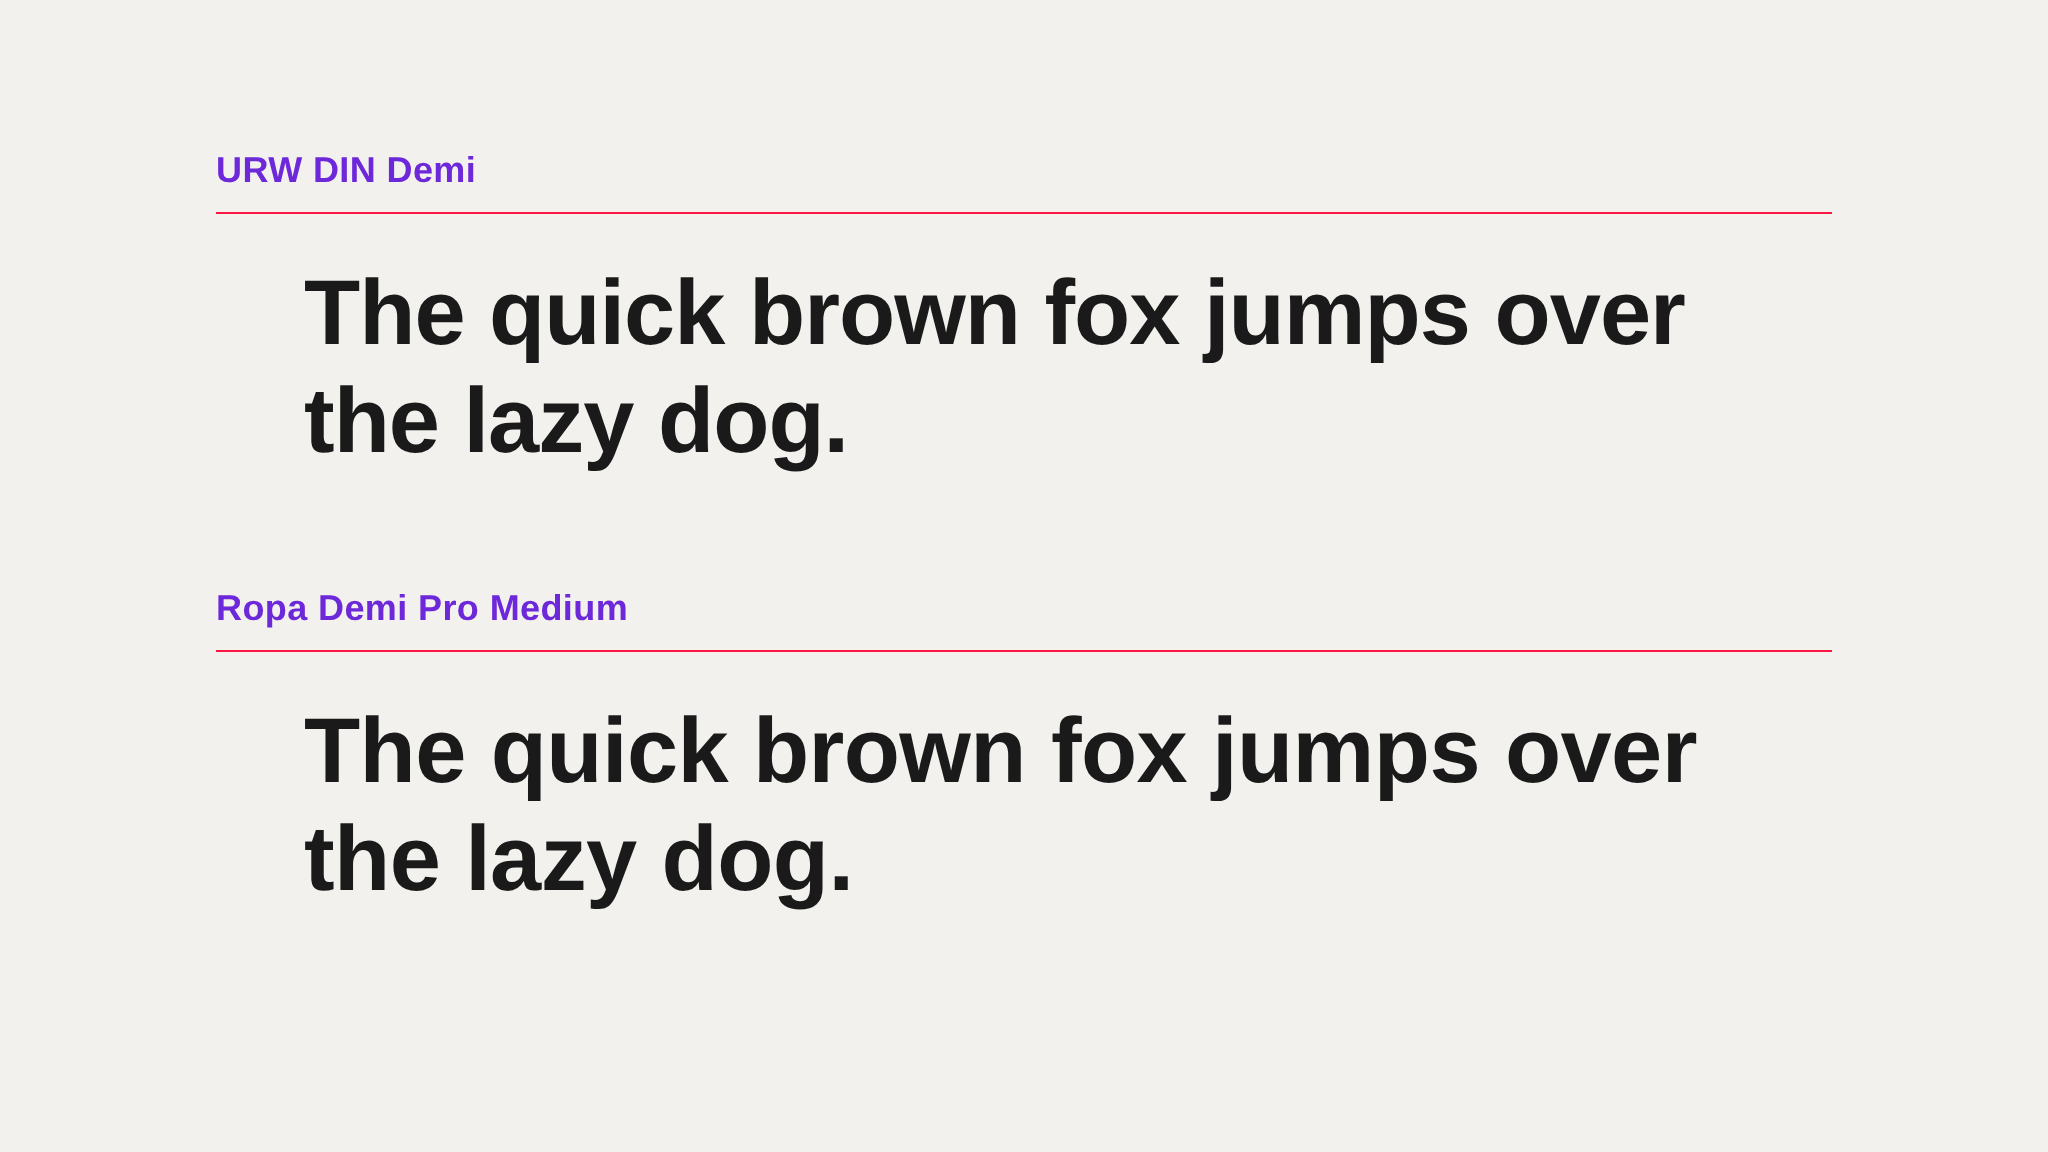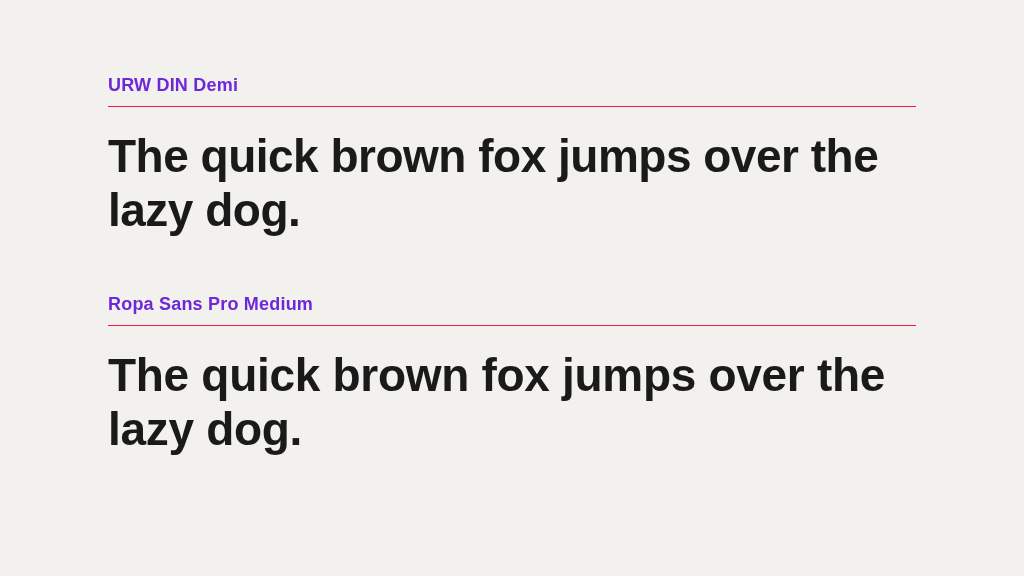--- a/index.html
+++ b/index.html
@@ -30,31 +30,32 @@
       height: 1px;
       background-color: #ff1744;
       margin-bottom: 22px;
     }
     .sample-text {
       font-size: 46px;
       font-weight: 600;
       line-height: 1.18;
       color: #1a1a1a;
       letter-spacing: -0.5px;
+      margin-left: 44px;
     }
     .sample-text.second {
       letter-spacing: -0.3px;
     }
   </style>
 </head>
 <body>
 
 <div class="font-block">
   <div class="font-label">URW DIN Demi</div>
   <div class="divider"></div>
   <div class="sample-text">The quick brown fox jumps over the lazy dog.</div>
 </div>
 
 <div class="font-block">
-  <div class="font-label">Ropa Sans Pro Medium</div>
+  <div class="font-label">Ropa Demi Pro Medium</div>
   <div class="divider"></div>
   <div class="sample-text second">The quick brown fox jumps over the lazy dog.</div>
 </div>
 
 </body></html>

